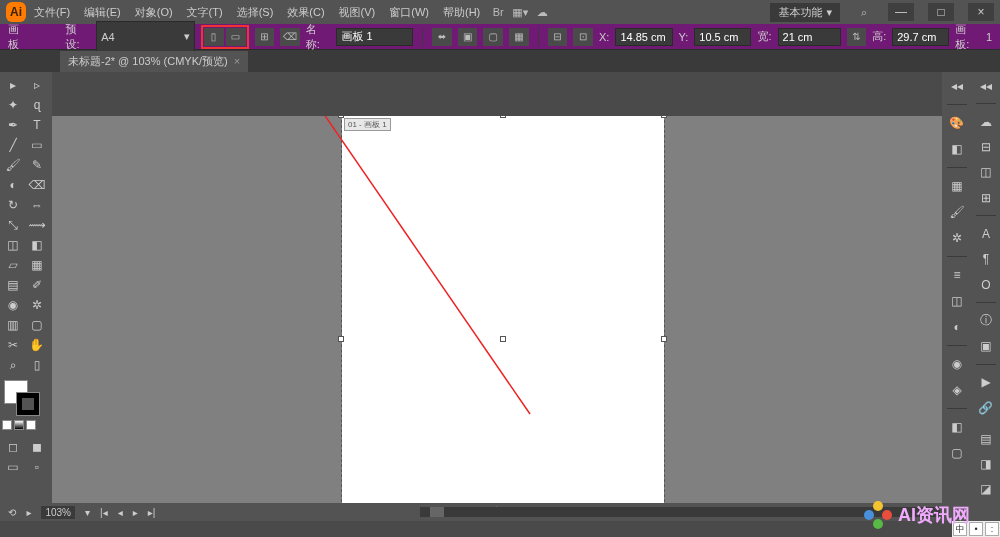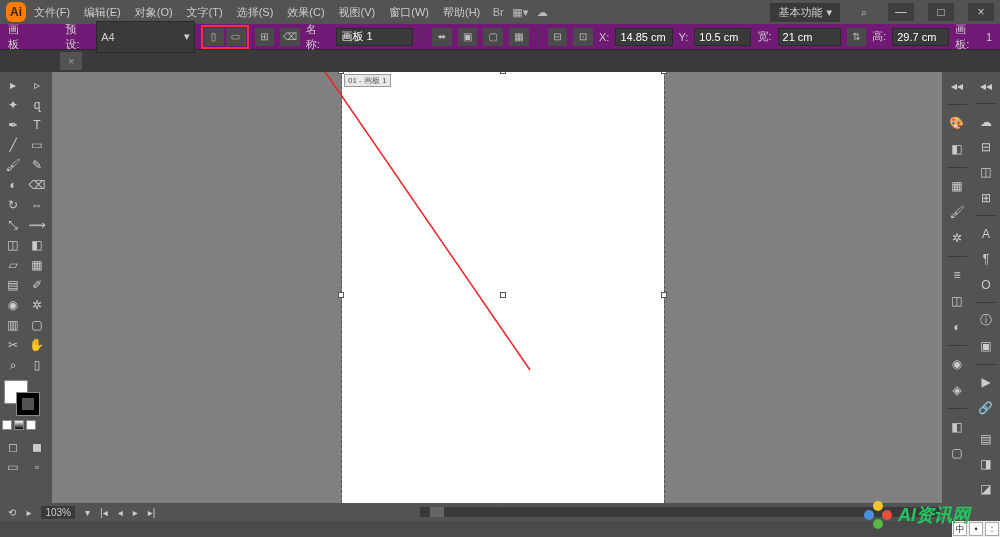--- a/index.html
+++ b/index.html
@@ -36,21 +36,21 @@
   .tool-row { display: flex; gap: 2px; }
   .tool { width: 22px; height: 18px; display: flex; align-items: center; justify-content: center; color: #ccc; cursor: pointer; font-size: 12px; }
   .swatch-box { margin-top: 4px; position: relative; height: 36px; }
   .swatch-fill { position: absolute; width: 24px; height: 24px; background: #fff; border: 1px solid #888; left: 2px; top: 0; }
   .swatch-stroke { position: absolute; width: 24px; height: 24px; background: #000; border: 1px solid #888; left: 14px; top: 12px; }
   .swatch-stroke::after { content: ''; position: absolute; inset: 5px; background: #535353; }
   .swatch-row { display: flex; gap: 2px; margin-top: 2px; }
   .mini-swatch { width: 10px; height: 10px; border: 1px solid #888; }
   
   
-  .canvas-wrap { flex: 1; background: #808080; position: relative; overflow: hidden; }
+  .canvas-wrap { flex: 1; background: #808080; position: relative; overflow: hidden; margin-top: 44px; }
   .artboard { position: absolute; left: 290px; top: 0; width: 322px; height: 445px; background: #fff; }
   .artboard-border { position: absolute; left: 289px; top: -1px; width: 324px; height: 447px; border: 1px dashed #555; pointer-events: none; }
   .artboard-label { position: absolute; left: 292px; top: 2px; font-size: 8px; background: #e8e8e8; color: #555; padding: 0 3px; border: 1px solid #999; }
   .sel-handle { position: absolute; width: 6px; height: 6px; background: #fff; border: 1px solid #555; }
   .red-arrow { position: absolute; pointer-events: none; }
   
   
   .right-tools { width: 30px; background: #535353; display: flex; flex-direction: column; padding: 4px 2px; gap: 6px; align-items: center; }
   .right-tools.second { width: 28px; }
   .rtool { width: 22px; height: 20px; display: flex; align-items: center; justify-content: center; color: #ccc; cursor: pointer; font-size: 12px; }
@@ -60,21 +60,21 @@
   .statusbar { position: absolute; bottom: 16px; left: 0; right: 0; height: 18px; background: #535353; display: flex; align-items: center; padding: 0 8px; gap: 10px; font-size: 10px; }
   .zoom-box { background: #3a3a3a; padding: 1px 4px; }
   .status-mid { position: absolute; left: 50%; transform: translateX(-50%); }
   .hscroll { position: absolute; left: 420px; right: 60px; height: 10px; background: #3a3a3a; }
   .hscroll-thumb { position: absolute; left: 10px; width: 14px; height: 100%; background: #666; }
   
   
   .watermark { position: absolute; right: 30px; bottom: 8px; display: flex; align-items: center; gap: 6px; z-index: 100; }
   .watermark-icon { width: 28px; height: 28px; position: relative; }
   .watermark-icon span { position: absolute; width: 10px; height: 10px; border-radius: 50%; }
-  .watermark-text { font-size: 18px; font-weight: bold; font-style: italic; color: #22c55e; }
+  .watermark-text { font-size: 18px; font-weight: bold; color: #f0abfc; }
   
   .lang-indicator { position: absolute; bottom: 0; right: 0; display: flex; gap: 2px; background: #eee; padding: 1px; }
   .lang-btn { width: 14px; height: 14px; background: #fff; border: 1px solid #aaa; font-size: 9px; display: flex; align-items: center; justify-content: center; color: #333; }
 </style>
 </head>
 <body>
 
 <div class="menubar">
   <div class="ai-logo">Ai</div>
   <div class="menu-item">文件(F)</div>
@@ -132,20 +132,21 @@
   <div class="ctrl-input" style="width:64px">21 cm</div>
   <div class="ctrl-icon">⇅</div>
   <span class="ctrl-label">高:</span>
   <div class="ctrl-input">29.7 cm</div>
   <span class="ctrl-label">画板:</span>
   <span class="ctrl-label">1</span>
 </div>
 
 <div class="tabbar">
   <div class="tab">
+    <span>未标题-2* @ 103% (CMYK/预览)</span>
     <span class="tab-close">×</span>
   </div>
 </div>
 
 <div class="main-area">
 
   <div class="left-tools">
     <div class="tool-row">
         <div class="tool">▸</div>
         <div class="tool">▹</div>

